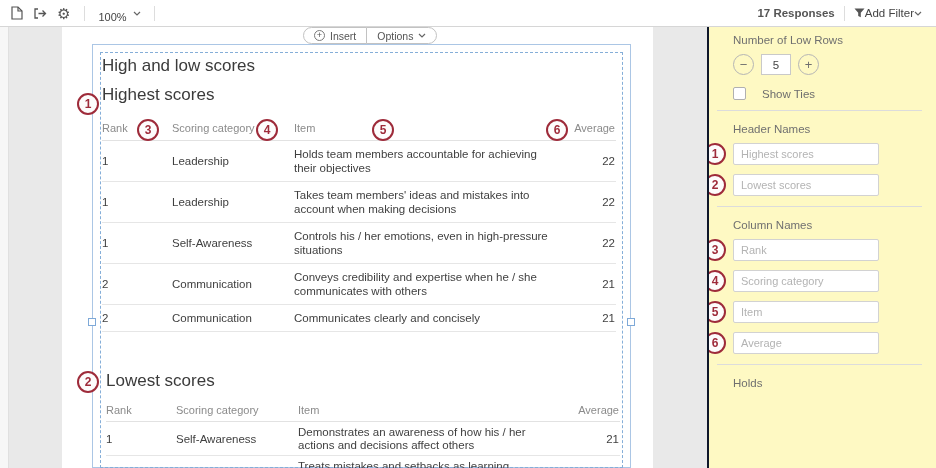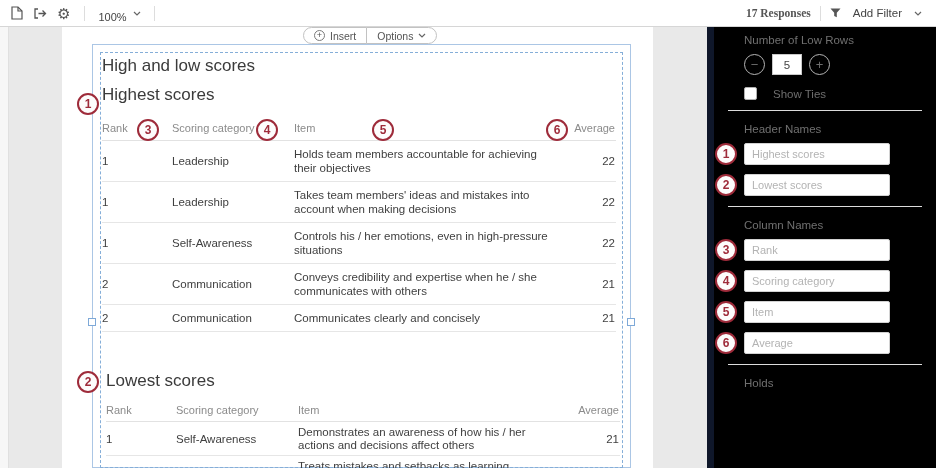--- a/index.html
+++ b/index.html
@@ -9,22 +9,22 @@
   
   .topbar { position:absolute; top:0; left:0; width:936px; height:27px; background:#fff;
             border-bottom:1px solid #d6d6d6; display:flex; align-items:center; z-index:30; }
   .tb-left { display:flex; align-items:center; padding-left:6px; }
   .tb-right { margin-left:auto; display:flex; align-items:center; padding-right:14px; }
   .icon-btn { background:none; border:none; padding:3px 5px; display:flex; align-items:center; cursor:pointer; color:#555; }
   .gear { font-size:15px; line-height:1; color:#555; }
   .vsep { width:1px; height:15px; background:#ddd; margin:0 9px; }
   .zoom-control { background:none; border:none; display:flex; align-items:flex-start; gap:6px;
                   font-size:11px; color:#444; cursor:pointer; padding:2px 4px;margin-top:8px; }
-  .responses { font-size:11.5px; color:#555; font-weight:600;font-family:Liberation Serif, serif; }
-  .filter-btn { background:none; border:none; display:flex; align-items:center; gap:12px;
+  .responses { font-size:11.5px; color:#555; font-weight:600; }
+  .filter-btn { background:none; border:none; display:flex; align-items:center; gap:0;
                 font-size:11.5px; color:#444; cursor:pointer; }
 
   
   .left-rail { position:absolute; left:0; top:27px; width:9px; height:441px; background:#f7f7f7; border-right:1px solid #e0e0e0; }
   .page { position:absolute; left:62px; top:27px; width:591px; height:441px; background:#fff; }
 
   .float-actions { position:absolute; left:303px; top:27px; display:flex; z-index:25; }
   .pill { background:#fff; border:1px solid #c2c2c2; font-size:10.5px; color:#555;
           height:17px; display:flex; align-items:center; gap:5px; padding:0 10px; cursor:pointer; }
   .pill-left { border-radius:9px 0 0 9px; }
@@ -61,21 +61,21 @@
   .callout-canvas { position:absolute; }
   .cc1 { left:77px;  top:93px; }
   .cc3 { left:137px; top:119px; }
   .cc4 { left:256px; top:119px; }
   .cc5 { left:372px; top:119px; }
   .cc6 { left:546px; top:119px; }
   .cc2 { left:77px;  top:371px; }
 
   
   .sidebar { position:absolute; left:707px; top:27px; width:229px; height:441px;
-             background:#000000; border-left:7px solid #0f172a; padding:5px 14px 0 30px; overflow:hidden; }
+             background:#fef9c3; border-left:2px solid #0f172a; padding:5px 14px 0 24px; overflow:hidden; }
   .sb-label { font-size:11.5px; color:#707070; margin:2px 0 8px; }
   .stepper { display:flex; align-items:center; margin-bottom:12px; }
   .step-btn { width:21px; height:21px; border-radius:50%; border:1px solid #b5b5b5; background:transparent;
               color:#6e6e6e; font-size:13px; display:flex; align-items:center; justify-content:center;
               padding:0; cursor:pointer; }
   .step-value { width:30px; height:21px; border:1px solid #c9c9c9; background:#fff; margin:0 7px;
                 font-size:11.5px; color:#444; display:flex; align-items:center; justify-content:center; }
   .check-row { display:flex; align-items:center; gap:16px; margin:2px 0 10px; cursor:pointer; }
   .checkbox { width:13px; height:13px; border:1px solid #b0b0b0; background:#fff; border-radius:2px; }
   .check-label { font-size:11.5px; color:#6e6e6e; }

